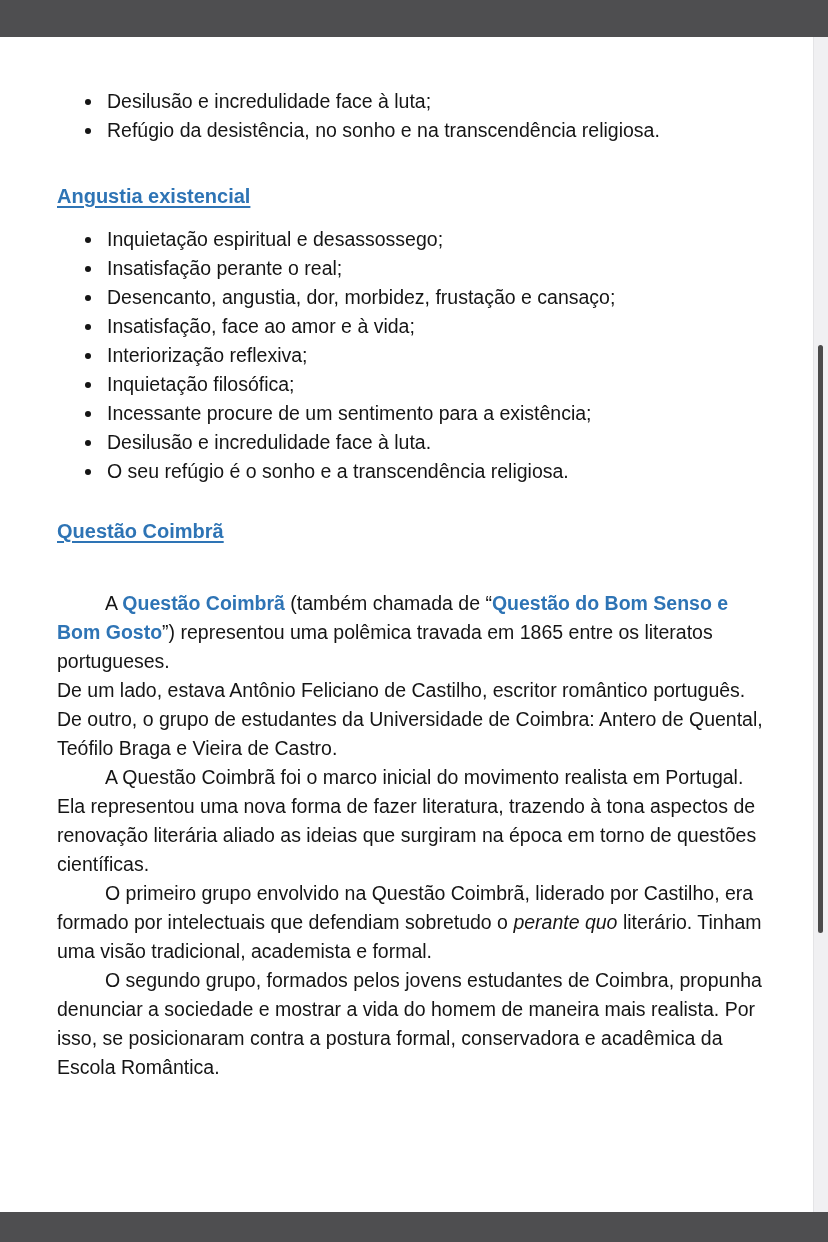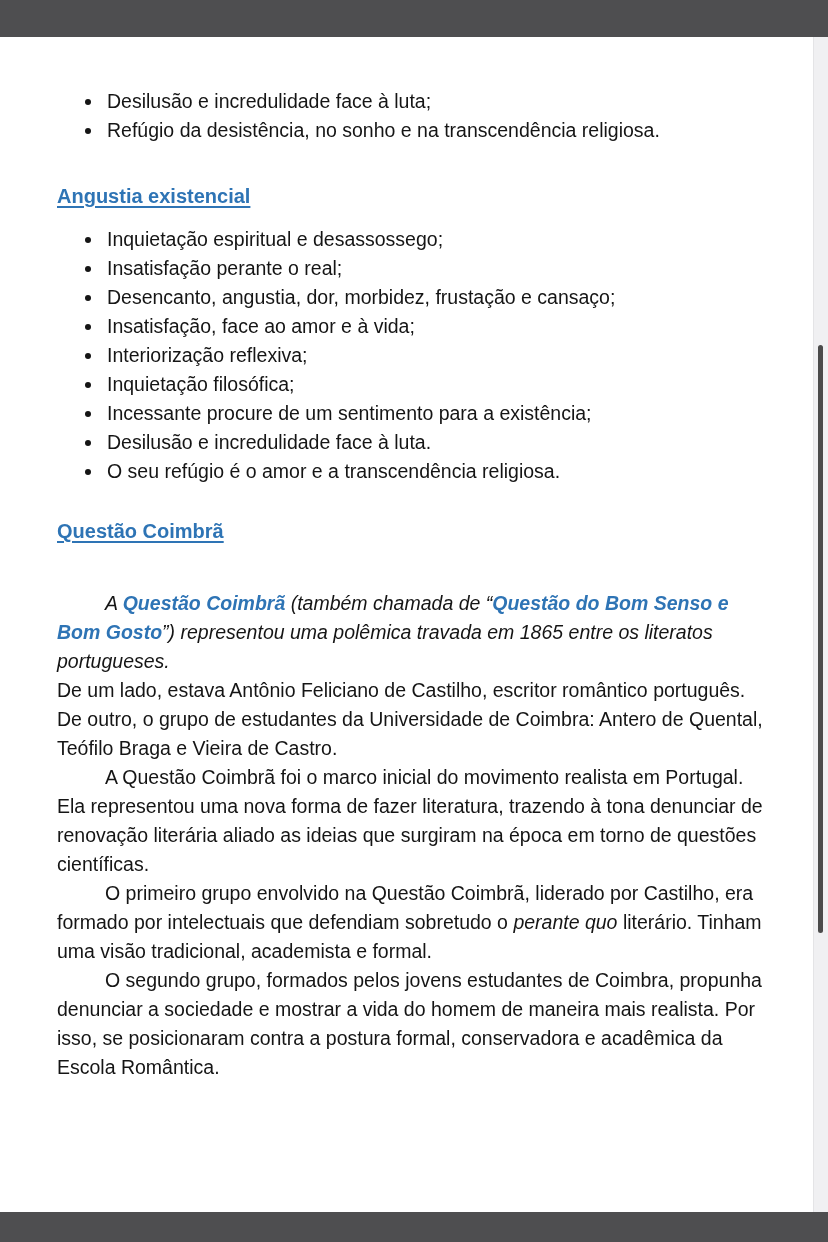--- a/index.html
+++ b/index.html
@@ -65,21 +65,21 @@
     font-weight: 700;
     color: var(--accent);
     text-decoration: underline;
     text-underline-offset: 3px;
   }
   h2.h-angustia { margin: 36px 0 13px 0; }
   h2.h-coimbra  { margin: 30px 0 0 0; }
 
   .para { margin: 0; }
   .para.indent { text-indent: 48px; }
-  .para.p-first { margin-top: 42px; font-style: italic; }
+  .para.p-first { margin-top: 42px; }
 
   .accent-bold { color: var(--accent); font-weight: 700; }
   .italic { font-style: italic; }
 </style>
 </head>
 <body>
 
 <div class="screen">
 
   <div class="chrome-bar top"></div>
@@ -95,32 +95,32 @@
 
     <ul class="bullets">
       <li>Inquietação espiritual e desassossego;</li>
       <li>Insatisfação perante o real;</li>
       <li>Desencanto, angustia, dor, morbidez, frustação e cansaço;</li>
       <li>Insatisfação, face ao amor e à vida;</li>
       <li>Interiorização reflexiva;</li>
       <li>Inquietação filosófica;</li>
       <li>Incessante procure de um sentimento para a existência;</li>
       <li>Desilusão e incredulidade face à luta.</li>
-      <li>O seu refúgio é o amor e a transcendência religiosa.</li>
+      <li>O seu refúgio é o sonho e a transcendência religiosa.</li>
     </ul>
 
     <h2 class="doc-heading h-coimbra">Questão Coimbrã</h2>
 
     <p class="para indent p-first">
       <span>A </span><span class="accent-bold">Questão Coimbrã</span><span> (também chamada de “</span><span class="accent-bold">Questão do Bom Senso e Bom Gosto</span><span>”) representou uma polêmica travada em 1865 entre os literatos portugueses.</span>
     </p>
 
     <p class="para">De um lado, estava Antônio Feliciano de Castilho, escritor romântico português. De outro, o grupo de estudantes da Universidade de Coimbra: Antero de Quental, Teófilo Braga e Vieira de Castro.</p>
 
-    <p class="para indent">A Questão Coimbrã foi o marco inicial do movimento realista em Portugal. Ela representou uma nova forma de fazer literatura, trazendo à tona denunciar de renovação literária aliado as ideias que surgiram na época em torno de questões científicas.</p>
+    <p class="para indent">A Questão Coimbrã foi o marco inicial do movimento realista em Portugal. Ela representou uma nova forma de fazer literatura, trazendo à tona aspectos de renovação literária aliado as ideias que surgiram na época em torno de questões científicas.</p>
 
 
     <p class="para indent">
       <span>O primeiro grupo envolvido na Questão Coimbrã, liderado por Castilho, era formado por intelectuais que defendiam sobretudo o </span><span class="italic">perante quo</span><span> literário. Tinham uma visão tradicional, academista e formal.</span>
     </p>
 
     <p class="para indent">O segundo grupo, formados pelos jovens estudantes de Coimbra, propunha denunciar a sociedade e mostrar a vida do homem de maneira mais realista. Por isso, se posicionaram contra a postura formal, conservadora e acadêmica da Escola Romântica.</p>
 
   </div>
 

